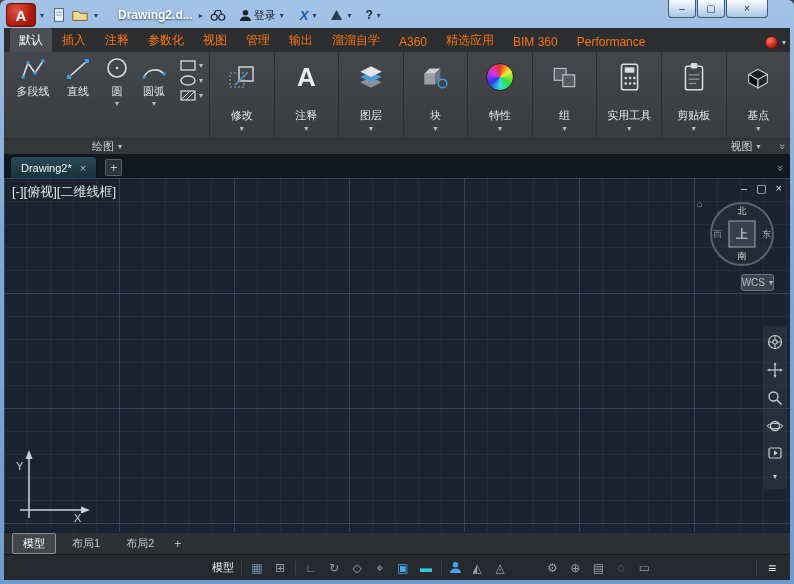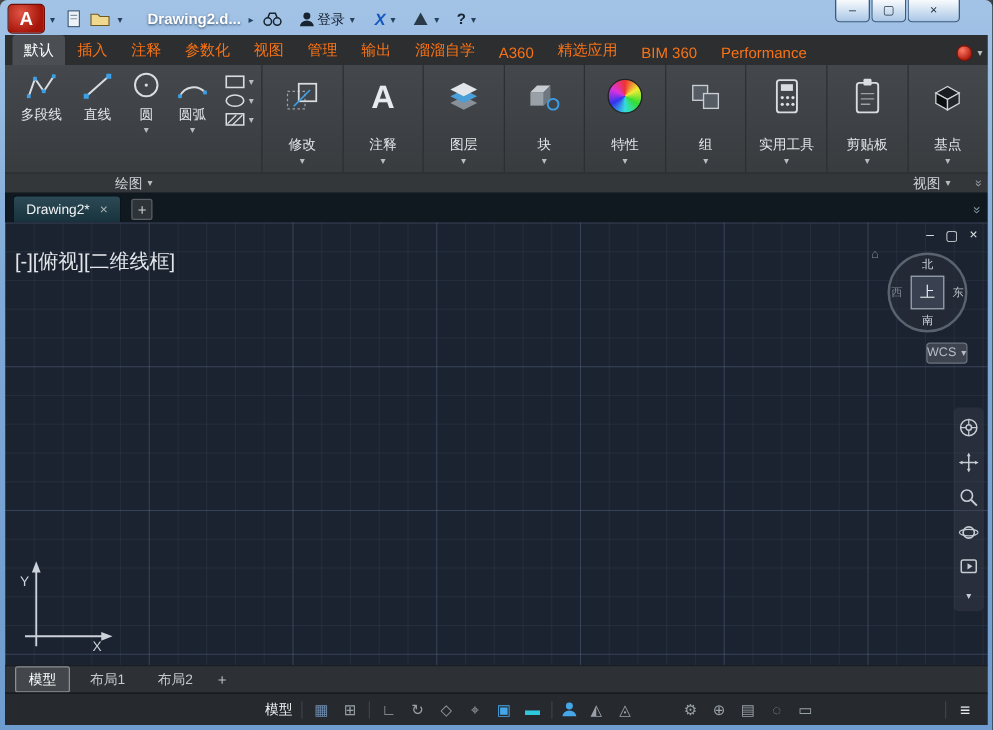--- a/index.html
+++ b/index.html
@@ -78,21 +78,21 @@
   .fchev { margin-left:auto; color:#7f98a6; font-size:11px; transform:rotate(90deg); margin-bottom:4px; }
 
   
   .canvas { flex:1 1 auto; position:relative; background-color:#1c2330;
     background-image:
       linear-gradient(rgba(95,115,150,.30) 1px, transparent 1px),
       linear-gradient(90deg, rgba(95,115,150,.30) 1px, transparent 1px),
       linear-gradient(rgba(70,85,112,.20) 1px, transparent 1px),
       linear-gradient(90deg, rgba(70,85,112,.20) 1px, transparent 1px);
     background-size:115px 115px, 115px 115px, 23px 23px, 23px 23px; overflow:hidden; }
-  .vplabel { position:absolute; top:5px; left:8px; color:#e2e6ea; font-size:16px;margin-top:16px; }
+  .vplabel { position:absolute; top:5px; left:8px; color:#e2e6ea; font-size:13px; }
   .vpctrl { position:absolute; top:4px; right:8px; color:#e2e6ea; font-size:11px; display:flex; gap:9px; }
 
   .viewcube { position:absolute; top:24px; right:16px; width:64px; height:64px; }
   .vc-ring { width:64px; height:64px; border-radius:50%; border:2px solid #59626f;
     background:rgba(42,48,58,.55); position:relative; }
   .vc-face { position:absolute; left:50%; top:50%; transform:translate(-50%,-50%);
     width:27px; height:27px; background:#394050; border:1px solid #9aa3b0; color:#e8ebef;
     font-size:12px; display:flex; align-items:center; justify-content:center; }
   .vc-n { position:absolute; top:1px; left:50%; transform:translateX(-50%); font-size:9px; color:#d4d9df; }
   .vc-s { position:absolute; bottom:1px; left:50%; transform:translateX(-50%); font-size:9px; color:#d4d9df; }

